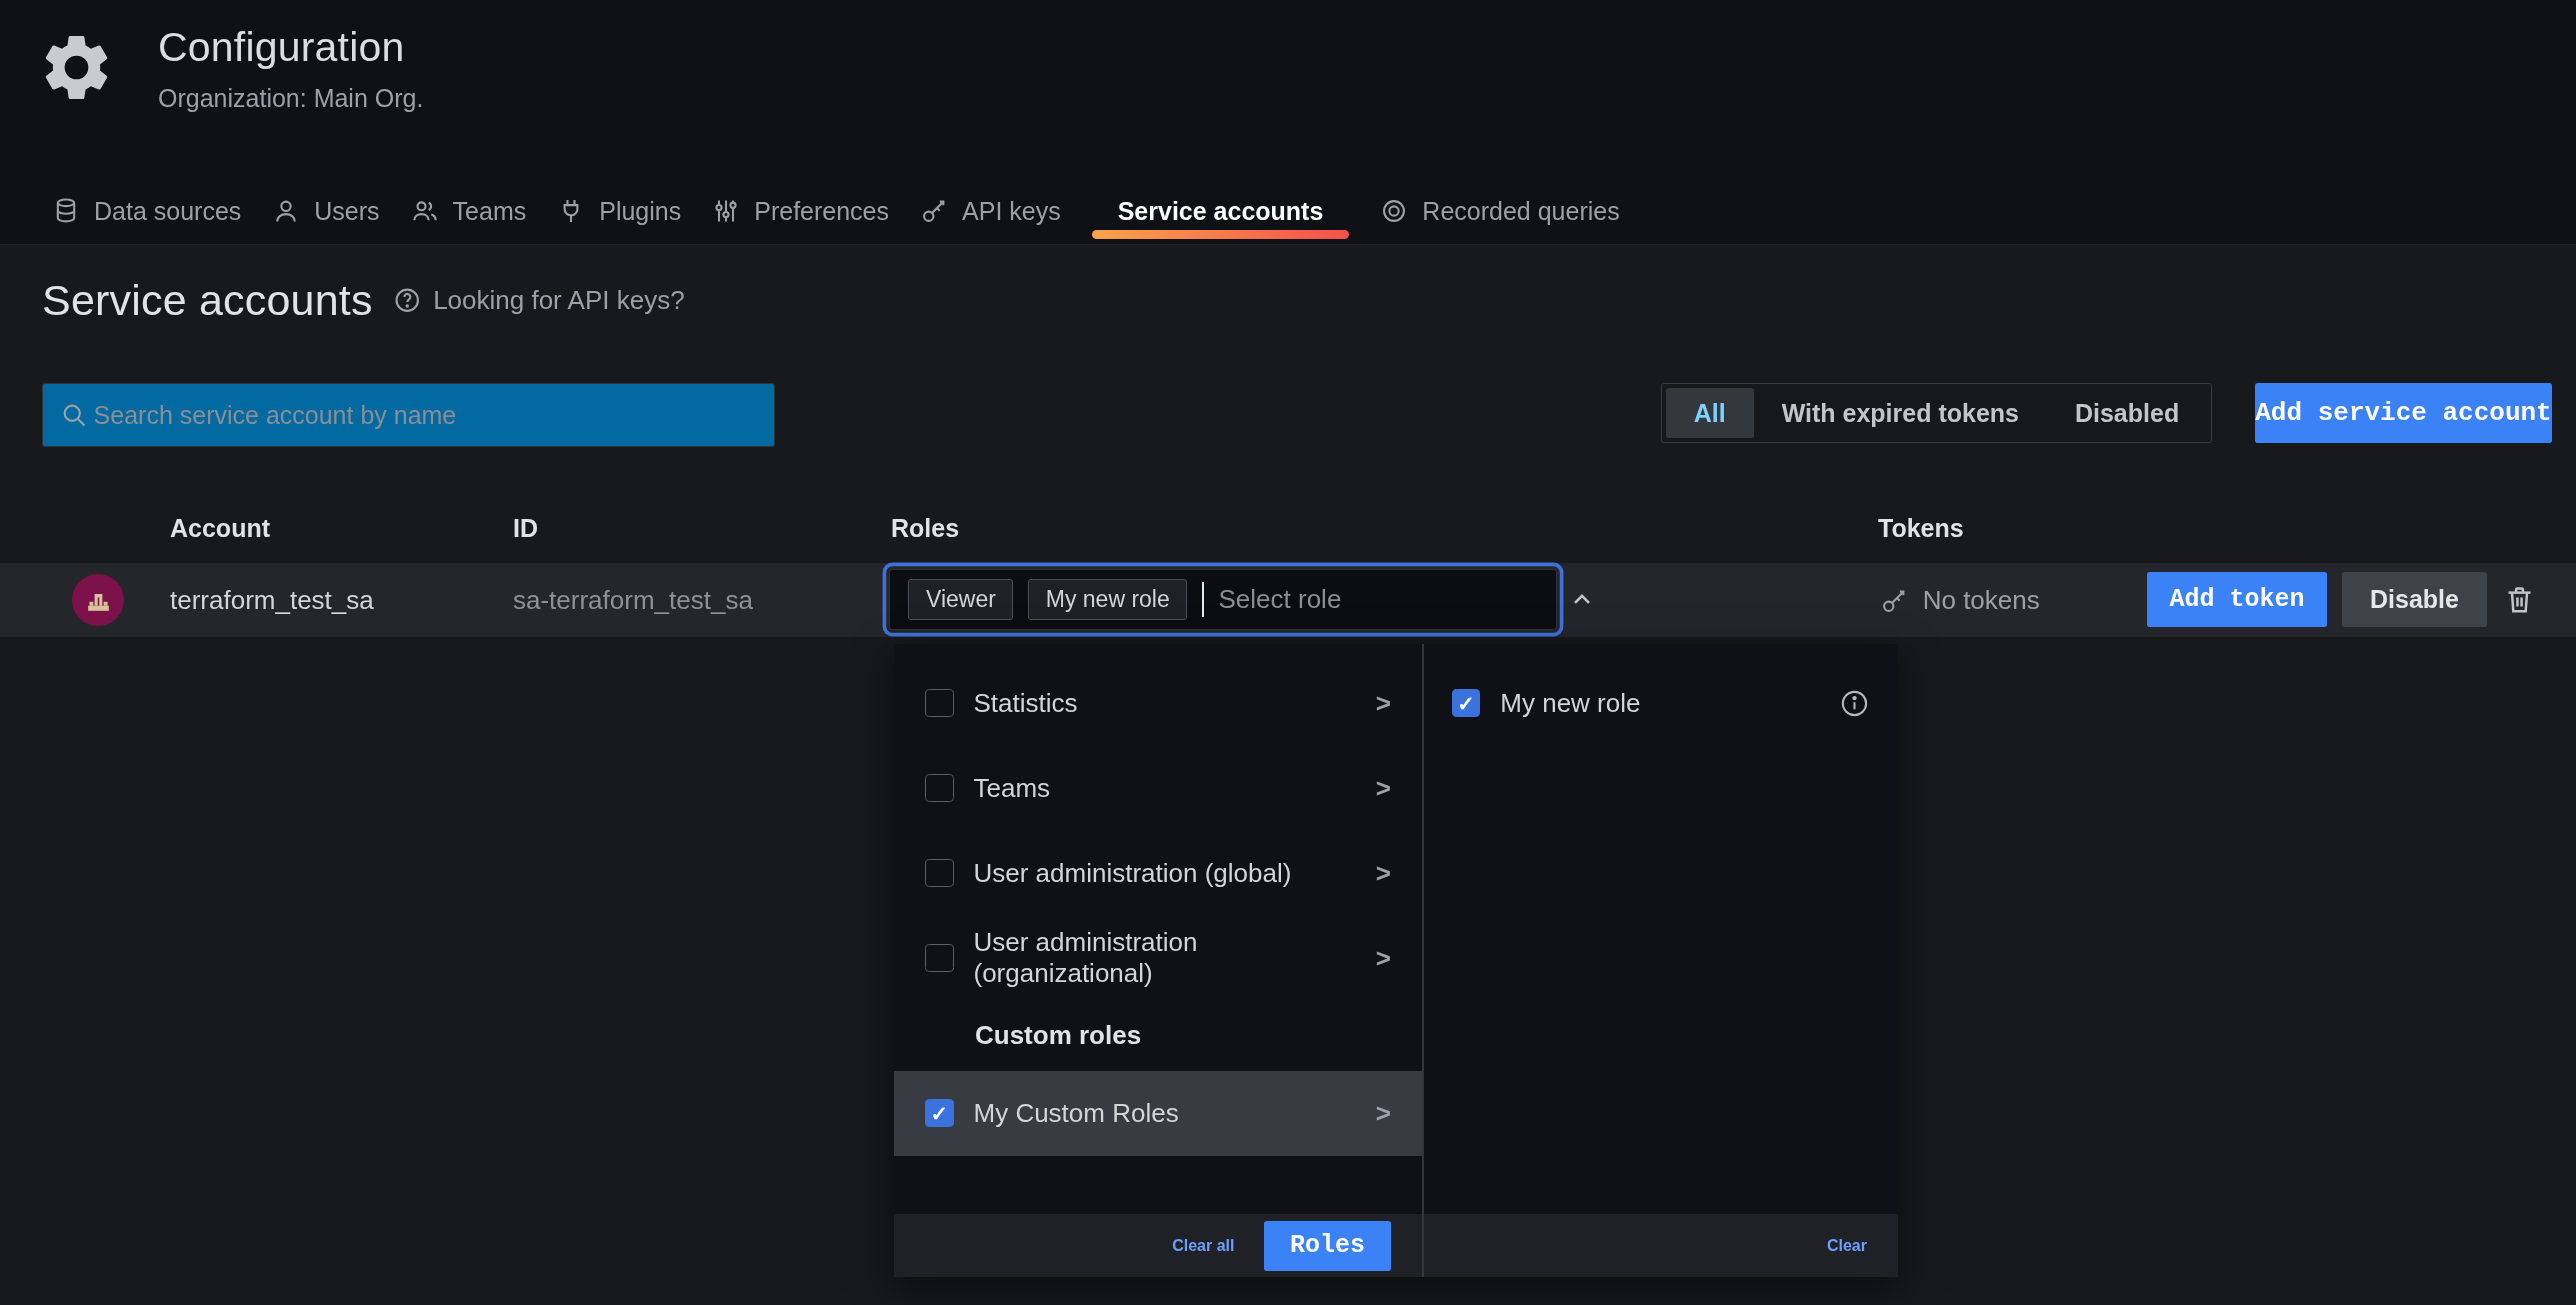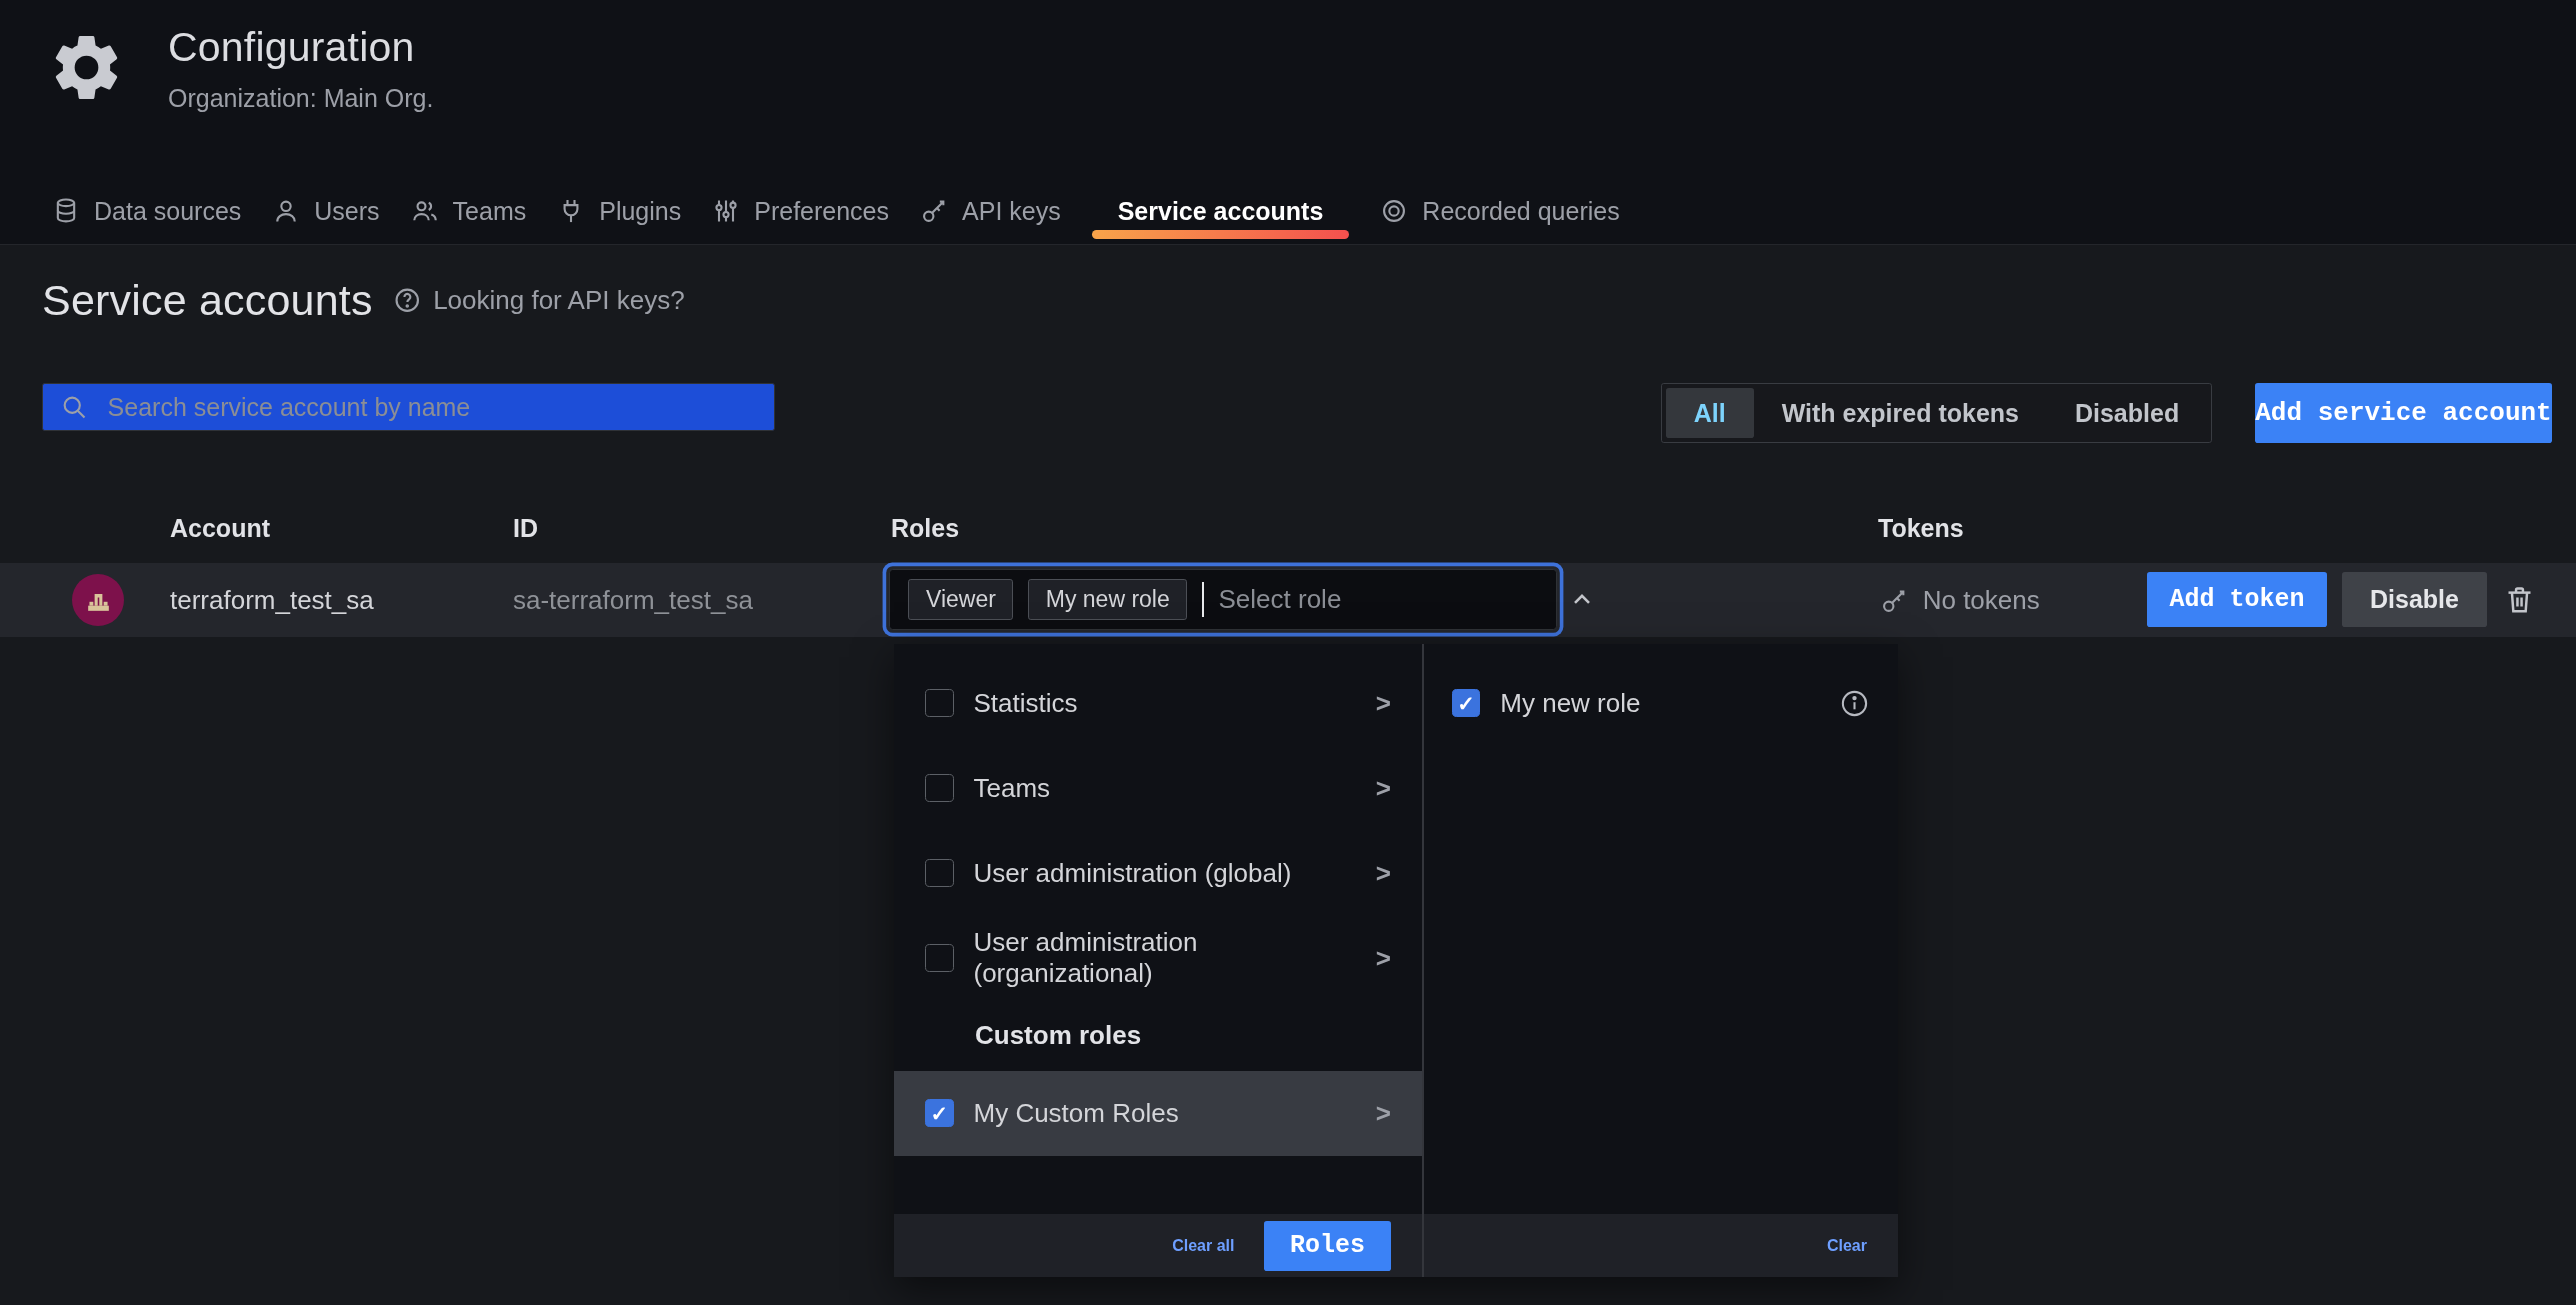--- a/index.html
+++ b/index.html
@@ -12,21 +12,21 @@
     overflow: hidden;
   }
   svg { display: block; }
 
   
   .topbar {
     position: absolute; left: 0; top: 0; width: 2576px; height: 245px;
     background: #0f1116;
     border-bottom: 0.9px solid #24262b;
   }
-  .app-header { display: flex; align-items: flex-start; gap: 42px; padding: 24px 0 0 47px; }
+  .app-header { display: flex; align-items: flex-start; gap: 42px; padding: 24px 0 0 37px; }
   .gear-wrap { width: 79px; height: 79px; color: #c9cbd1; margin-top: 3.7px; }
   .app-title { font-size: 41px; font-weight: 500; color: #dcdde1; letter-spacing: 0.2px; }
   .app-subtitle { font-size: 25px; color: #9da0a8; margin-top: 13px; }
 
   .tabbar {
     position: absolute; left: 52px; bottom: 0; height: 66px;
     display: flex; align-items: center; gap: 31px;
   }
   .tab {
     height: 100%; display: flex; align-items: center; gap: 14px;
@@ -42,23 +42,23 @@
 
   
   .page-heading { position: absolute; left: 42px; top: 276px; display: flex; align-items: center; gap: 20px; }
   .page-title { font-size: 43px; font-weight: 500; color: #e2e3e7; letter-spacing: 0.2px; }
   .help-link { display: flex; align-items: center; gap: 12px; color: #9da0a8; cursor: pointer; }
   .help-link .hicon { width: 28.5px; height: 28.5px; }
   .help-text { font-size: 26px; }
 
   
   .search-box {
-    position: absolute; left: 42px; top: 383px; width: 733px; height: 48px;
-    background: #1d4ed8; border: 0.9px solid #2f3237; border-radius: 2.8px;
-    display: flex; align-items: center; padding: 0 16.6px; gap: 20px;
+    position: absolute; left: 42px; top: 383px; width: 733px; height: 64px;
+    background: #0369a1; border: 0.9px solid #2f3237; border-radius: 2.8px;
+    display: flex; align-items: center; padding: 0 16.6px; gap: 6px;
   }
   .search-box .sicon { width: 28px; height: 28px; color: #9da0a8; flex: none; }
   .search-box input {
     background: transparent; border: none; outline: none;
     font-family: "Liberation Sans", sans-serif;
     font-size: 25px; color: #d8d9dd; width: 100%;
   }
   .search-box input::placeholder { color: #8b8e95; opacity: 1; }
 
   .filter-group {

